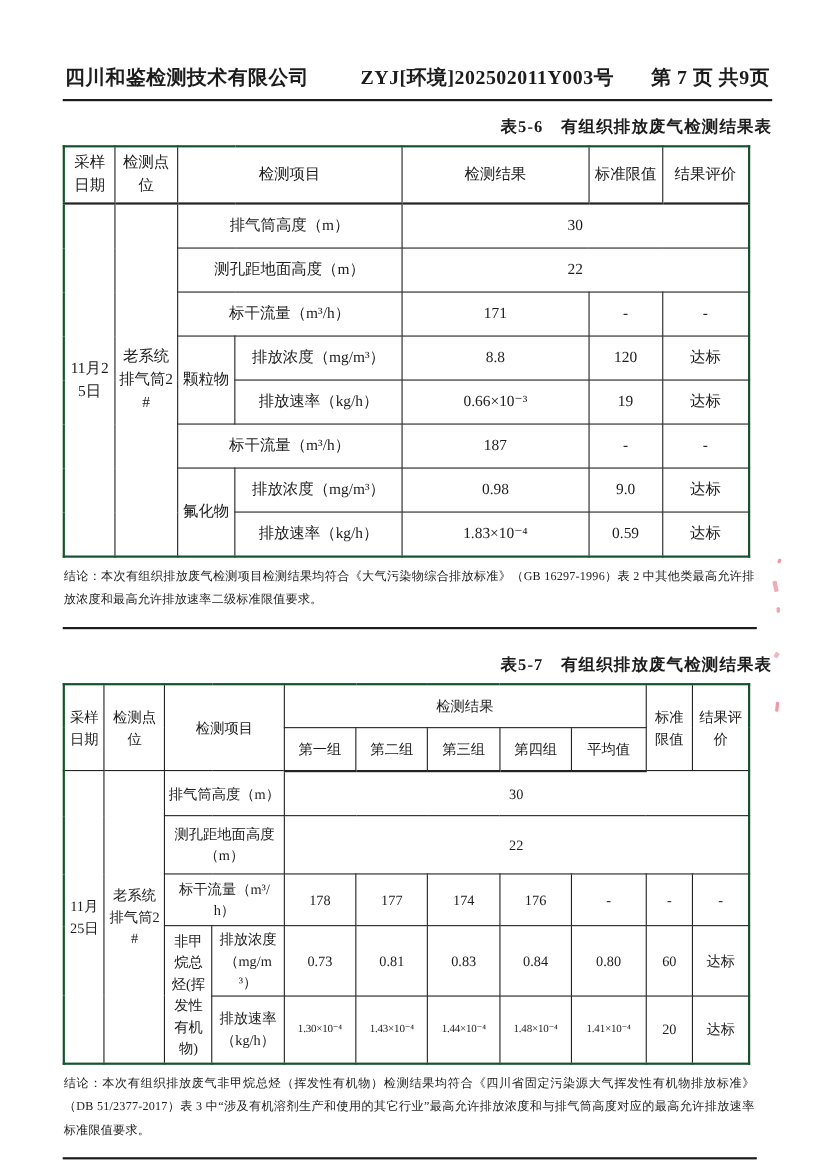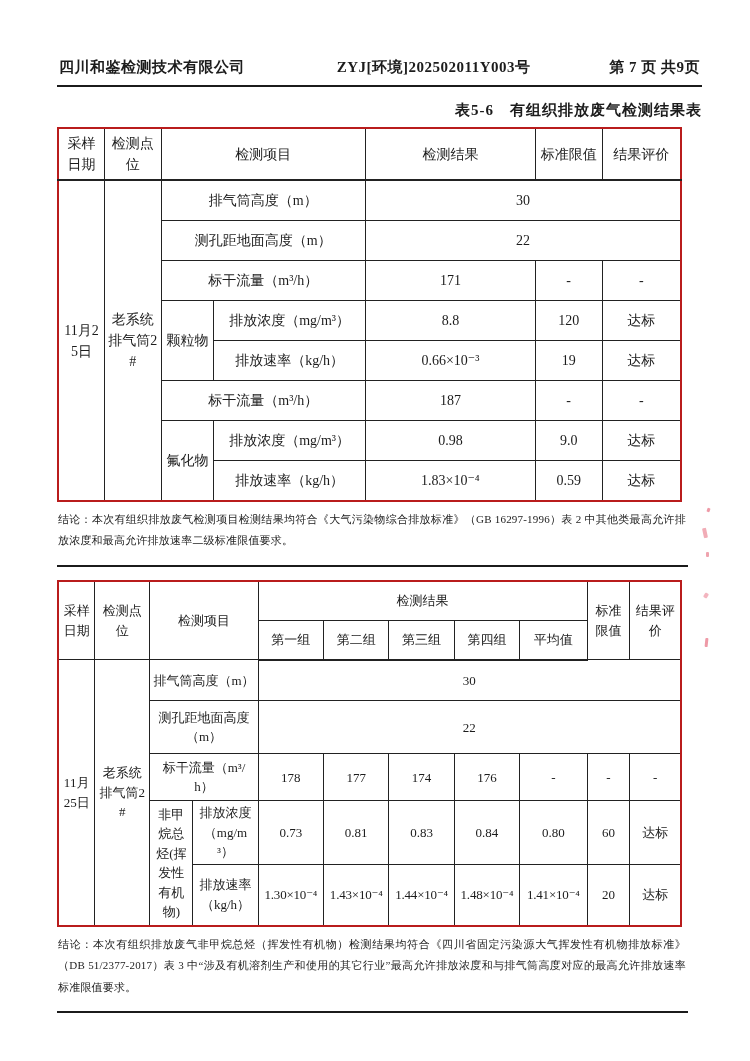--- a/index.html
+++ b/index.html
@@ -9,21 +9,21 @@
     box-sizing:border-box;
     padding:58px 48px 0 57px;
     background:#ffffff;
     color:#1c1c1c;
     font-family:"Liberation Serif","DejaVu Serif",serif;
     overflow:hidden;
   }
   
   .doc-header{
     display:flex;justify-content:space-between;align-items:flex-start;
-    font-size:15px;font-weight:bold;letter-spacing:.5px;
+    font-size:18px;font-weight:bold;letter-spacing:.5px;
     padding:0 2px 8px 2px;
   }
   .doc-header .mid{font-weight:bold;margin-left:13px;}
   .header-rule{border:none;border-top:2.5px solid #1b1b1b;margin:0 0 14px 0;}
 
   
   .tbl-title{
     text-align:right;font-size:15px;font-weight:bold;
     letter-spacing:1px;margin:10px 0 7px 0;
   }
@@ -34,27 +34,27 @@
     width:625px;margin:0;
     font-size:14px;
   }
   table.rpt th,table.rpt td{
     border:1px solid #222;
     text-align:center;vertical-align:middle;
     padding:2px 3px;line-height:1.5;
     font-weight:normal;
     word-break:break-all;
   }
-  table.rpt{border:2px solid #b91c1c;}
+  table.rpt{border:2px solid #14532d;}
   table.rpt thead th{border-bottom-width:2px;height:46px;}
   table.t1 tbody td{height:35px;}
   table.t2{font-size:13px;}
   table.t2 thead th{height:34px;border-bottom-width:1px;}
   table.t2 thead tr.grp-row th{border-bottom-width:2px;}
-  table.t2 td.sm{font-size:13px;letter-spacing:-0.2px;}
+  table.t2 td.sm{font-size:10px;letter-spacing:-0.2px;}
   .h38{height:36px;}.h50{height:48px;}.h44{height:42px;}.h52{height:50px;}.h56{height:56px;}
 
   
   .conclusion{
     width:631px;box-sizing:border-box;
     border-bottom:2.5px solid #1b1b1b;
     font-size:11px;line-height:1.95;text-align:justify;
     padding:7px 2px 13px 1px;
     letter-spacing:.2px;
   }
@@ -151,20 +151,21 @@
         <td>0.59</td>
         <td>达标</td>
       </tr>
     </tbody>
   </table>
 
   <div class="conclusion">结论：本次有组织排放废气检测项目检测结果均符合《大气污染物综合排放标准》（GB 16297-1996）表 2 中其他类最高允许排放浓度和最高允许排放速率二级标准限值要求。</div>
 
   <div class="gap"></div>
 
+  <div class="tbl-title">表5-7　有组织排放废气检测结果表</div>
 
   <table class="rpt t2">
     <colgroup>
       <col style="width:36px">
         <col style="width:54px">
         <col style="width:42px">
         <col style="width:64px">
       <col style="width:64px">
         <col style="width:64px">
         <col style="width:64px">

